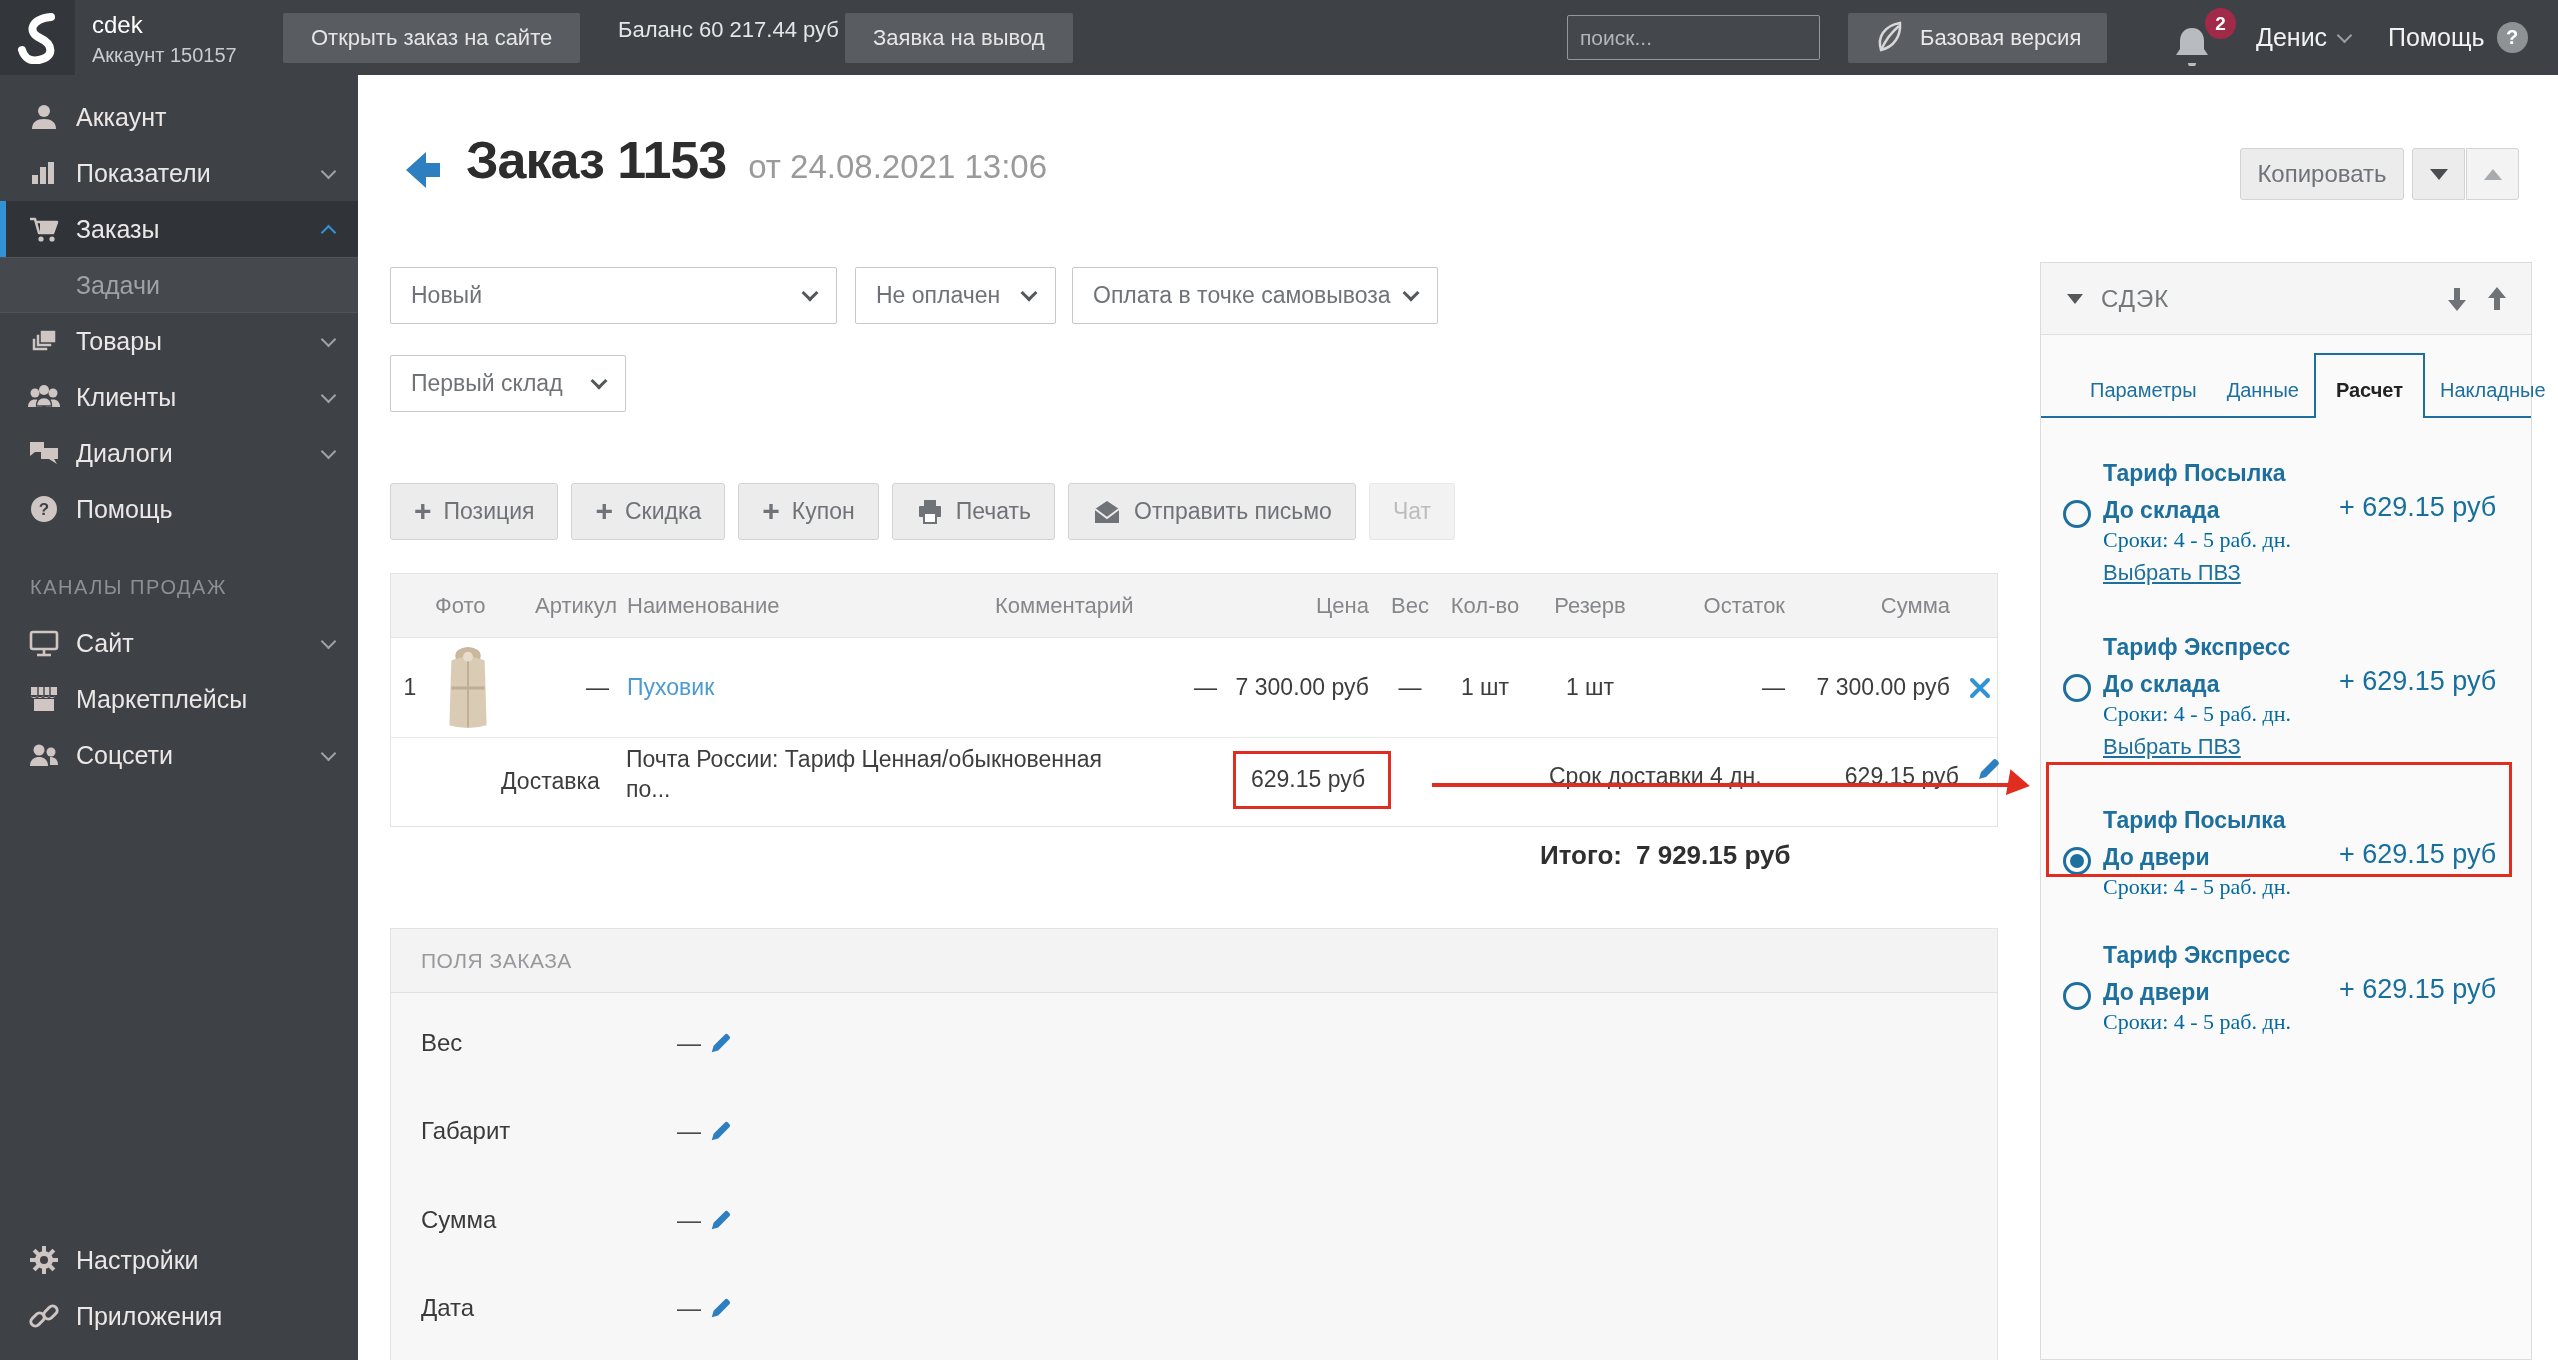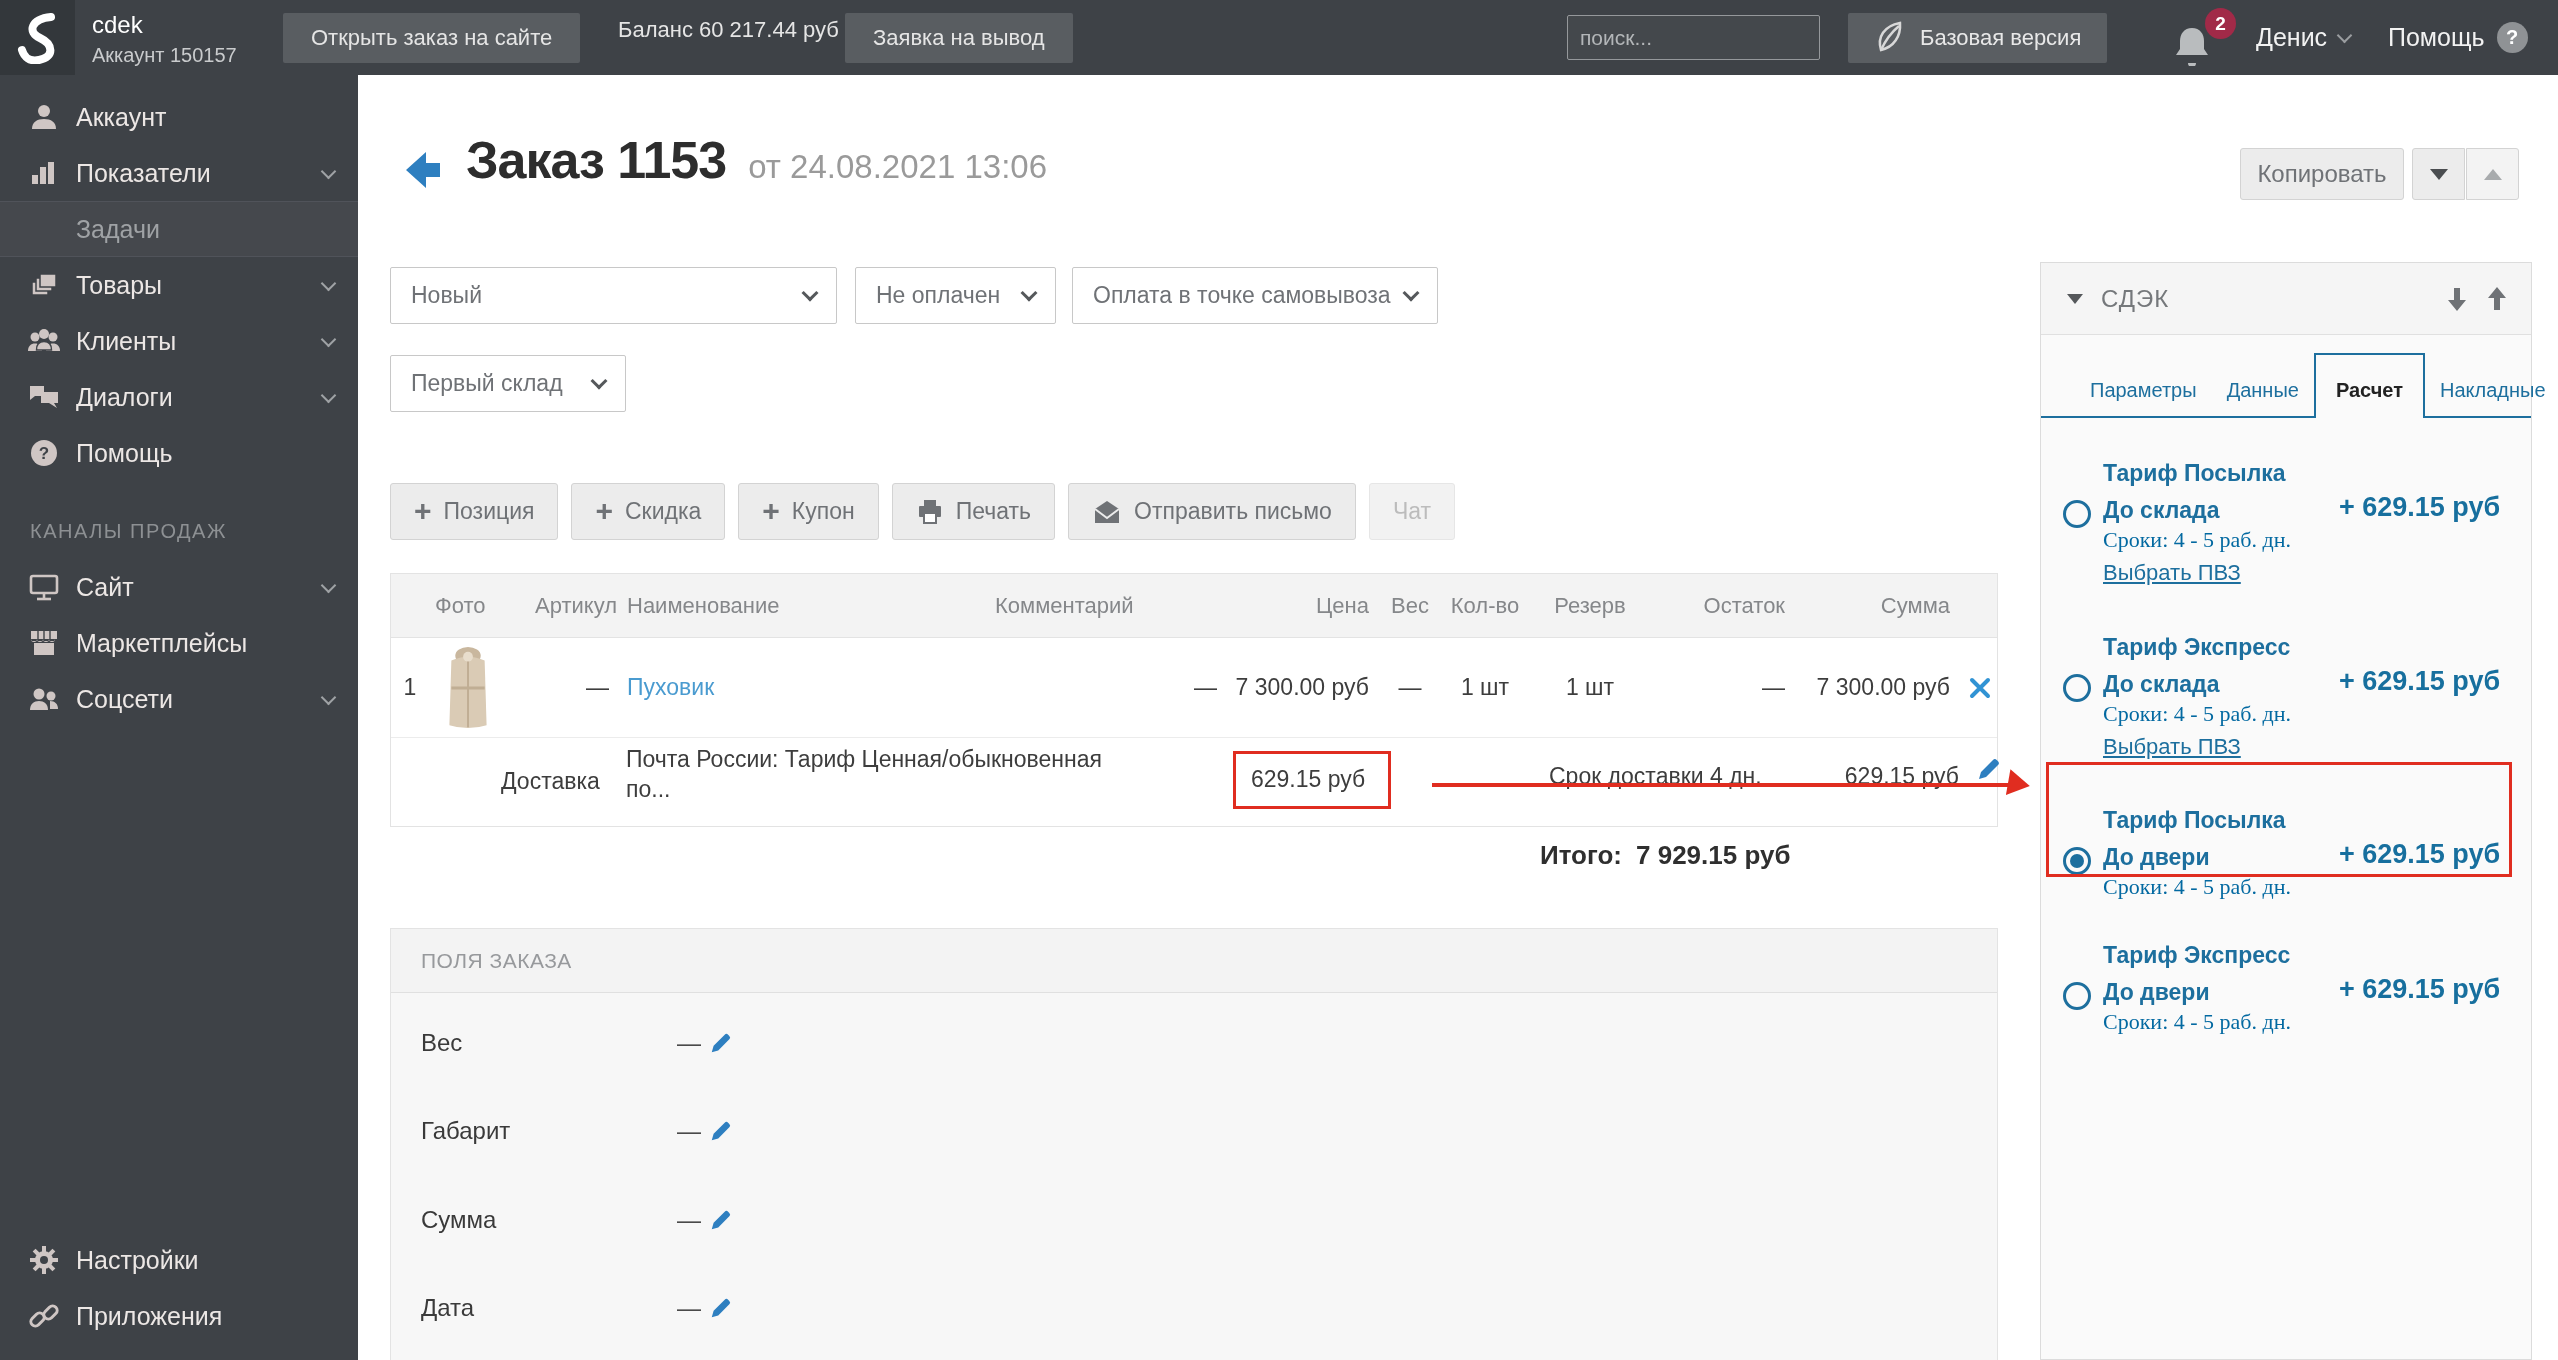--- a/index.html
+++ b/index.html
@@ -102,21 +102,21 @@
   .tab { padding:14px 15px; font-size:20px; color:#1d6f9e; cursor:pointer; white-space:nowrap; }
   .tab.active { border:2px solid #1d6f9e; border-bottom:none; margin-bottom:-2px; background:#fafafa; color:#222; font-weight:bold; padding:24px 20px 16px 20px; }
   .tariffs { position:relative; width:100%; height:900px; }
   .tariff { position:absolute; left:0; width:100%; }
   .tariff .radio { position:absolute; left:22px; top:40px; width:28px; height:28px; border-radius:50%; border:3px solid #1d6f9e; background:#fafafa; cursor:pointer; }
   .tariff .radio.checked::after { content:""; display:block; width:14px; height:14px; margin:4px; border-radius:50%; background:#1d6f9e; }
   .tariff .tt { position:absolute; left:62px; top:0; font-size:23px; font-weight:bold; color:#1d6f9e; }
   .tariff .tm { position:absolute; left:62px; top:37px; font-size:23px; font-weight:bold; color:#1d6f9e; }
   .tariff .ts { position:absolute; left:62px; top:67px; font-size:22px; color:#0369a1;font-family:Liberation Serif, serif; }
   .tariff .tp { position:absolute; left:62px; top:100px; font-size:22px; color:#1d6f9e; text-decoration:underline; cursor:pointer; }
-  .tariff .tc { position:absolute; left:298px; top:32px; font-size:27px; font-weight:bold; color:#176f9e; white-space:nowrap; }
+  .tariff .tc { position:absolute; left:298px; top:32px; font-size:27px; font-weight:normal; color:#176f9e; white-space:nowrap; }
   svg { display:block; }
 </style>
 </head>
 <body>
 
 <div class="app">
 
   <div class="topbar">
     <div class="logo-block">
       <svg width="46" height="52" viewBox="0 0 46 52">
@@ -175,20 +175,32 @@
     <div class="side-item">
       <span class="ico">
         <svg width="32" height="32" viewBox="0 0 32 32" fill="#cfc6c4">
             <rect x="4" y="18" width="6" height="9"></rect>
             <rect x="12" y="10" width="6" height="17"></rect>
             <rect x="20" y="5" width="6" height="22"></rect>
           </svg>
       </span>
       <span class="lbl">Показатели</span>
       <span class="chev"></span>
+    </div>
+    <div class="side-item active">
+      <span class="ico">
+        <svg width="34" height="34" viewBox="0 0 34 34">
+            <path d="M3 7 h5 l4 14 h14 l4 -11 H10" stroke="#cfc6c4" stroke-width="2.6" fill="none" stroke-linejoin="round"></path>
+            <rect x="13" y="11" width="15" height="9" fill="#cfc6c4"></rect>
+            <circle cx="14" cy="27" r="2.6" fill="#cfc6c4"></circle>
+            <circle cx="25" cy="27" r="2.6" fill="#cfc6c4"></circle>
+          </svg>
+      </span>
+      <span class="lbl">Заказы</span>
+      <span class="chev up"></span>
     </div>
     <div class="side-item sub">
       <span class="lbl">Задачи</span>
     </div>
     <div class="side-item">
       <span class="ico">
         <svg width="34" height="34" viewBox="0 0 34 34">
             <rect x="5" y="14" width="16" height="13" fill="#cfc6c4" stroke="#3e4247" stroke-width="1.5"></rect>
             <rect x="9" y="10" width="16" height="13" fill="#cfc6c4" stroke="#3e4247" stroke-width="1.5"></rect>
             <rect x="13" y="6" width="16" height="13" fill="#cfc6c4" stroke="#3e4247" stroke-width="1.5"></rect>

